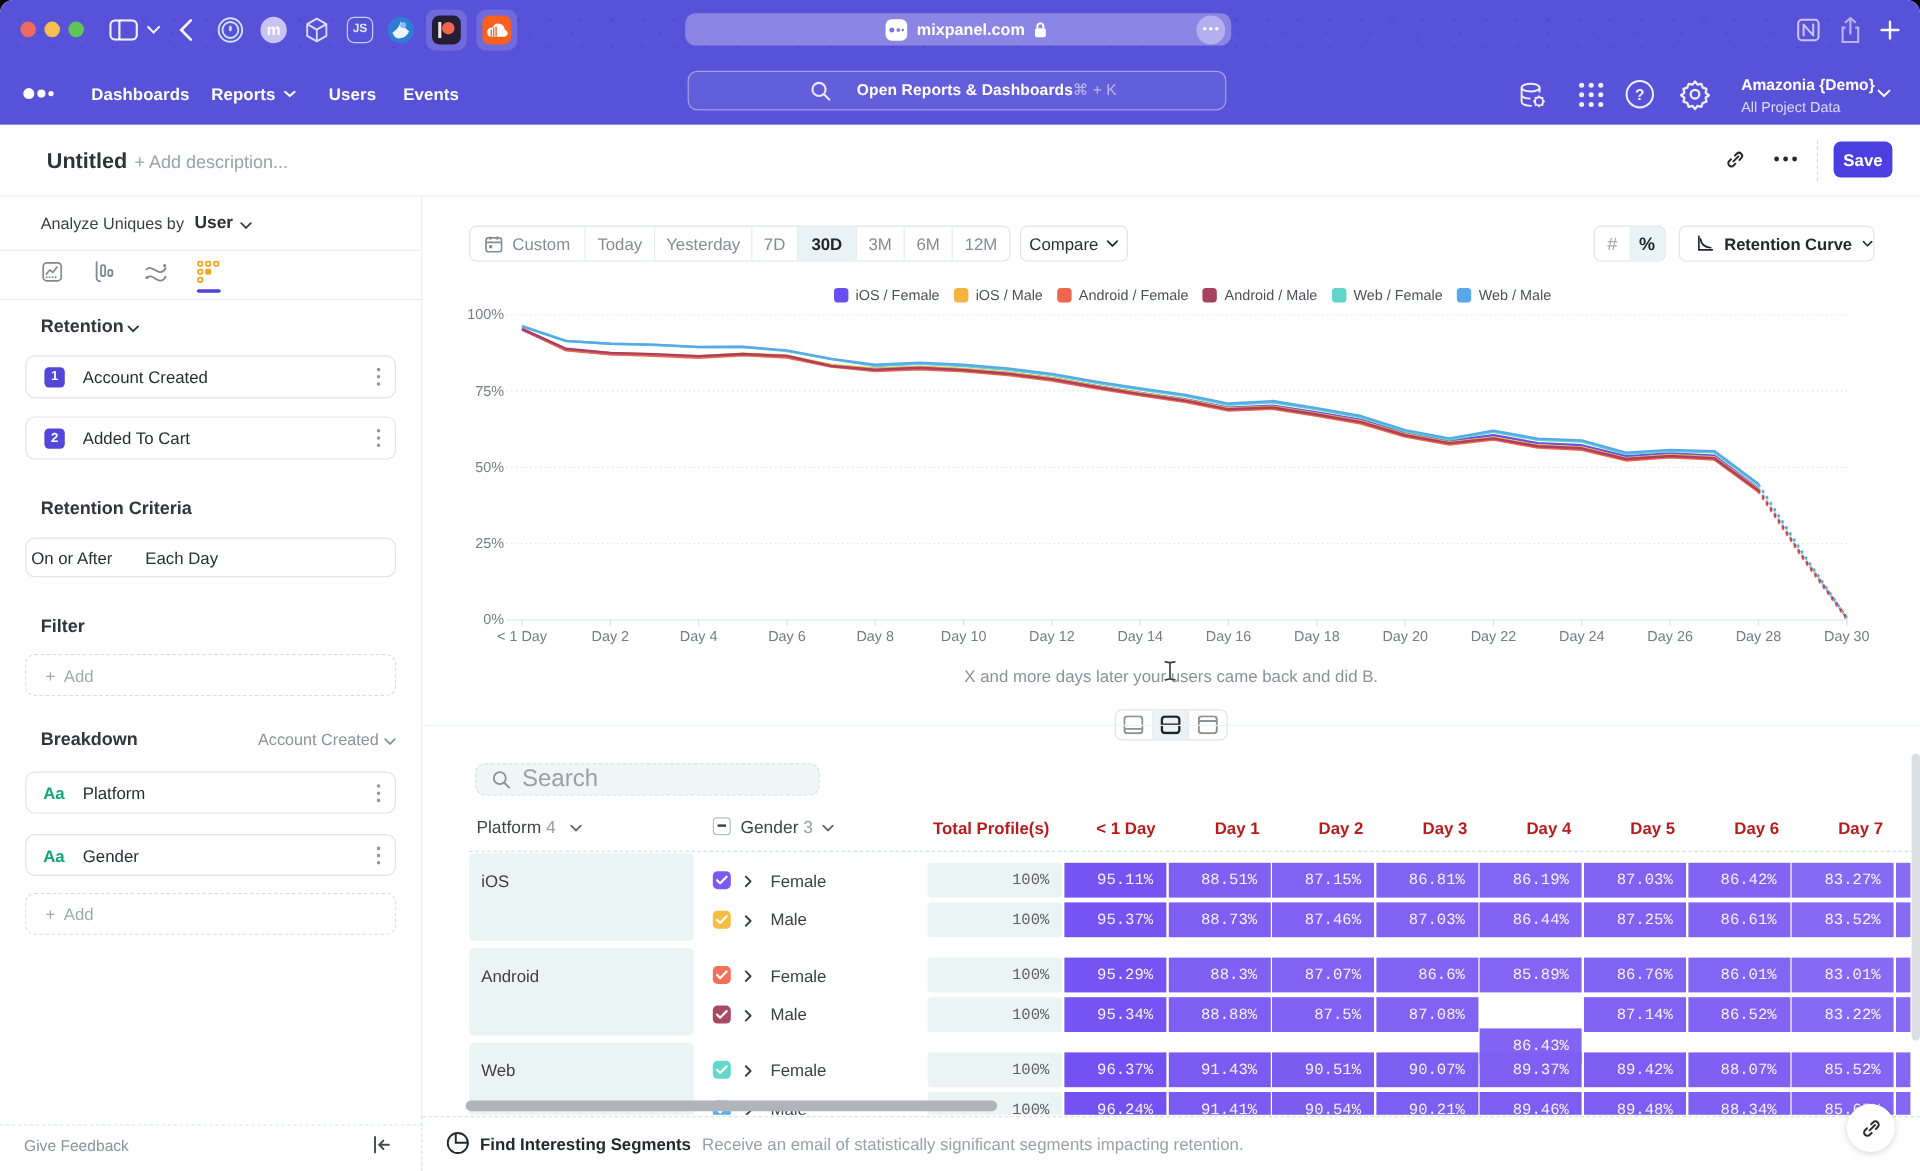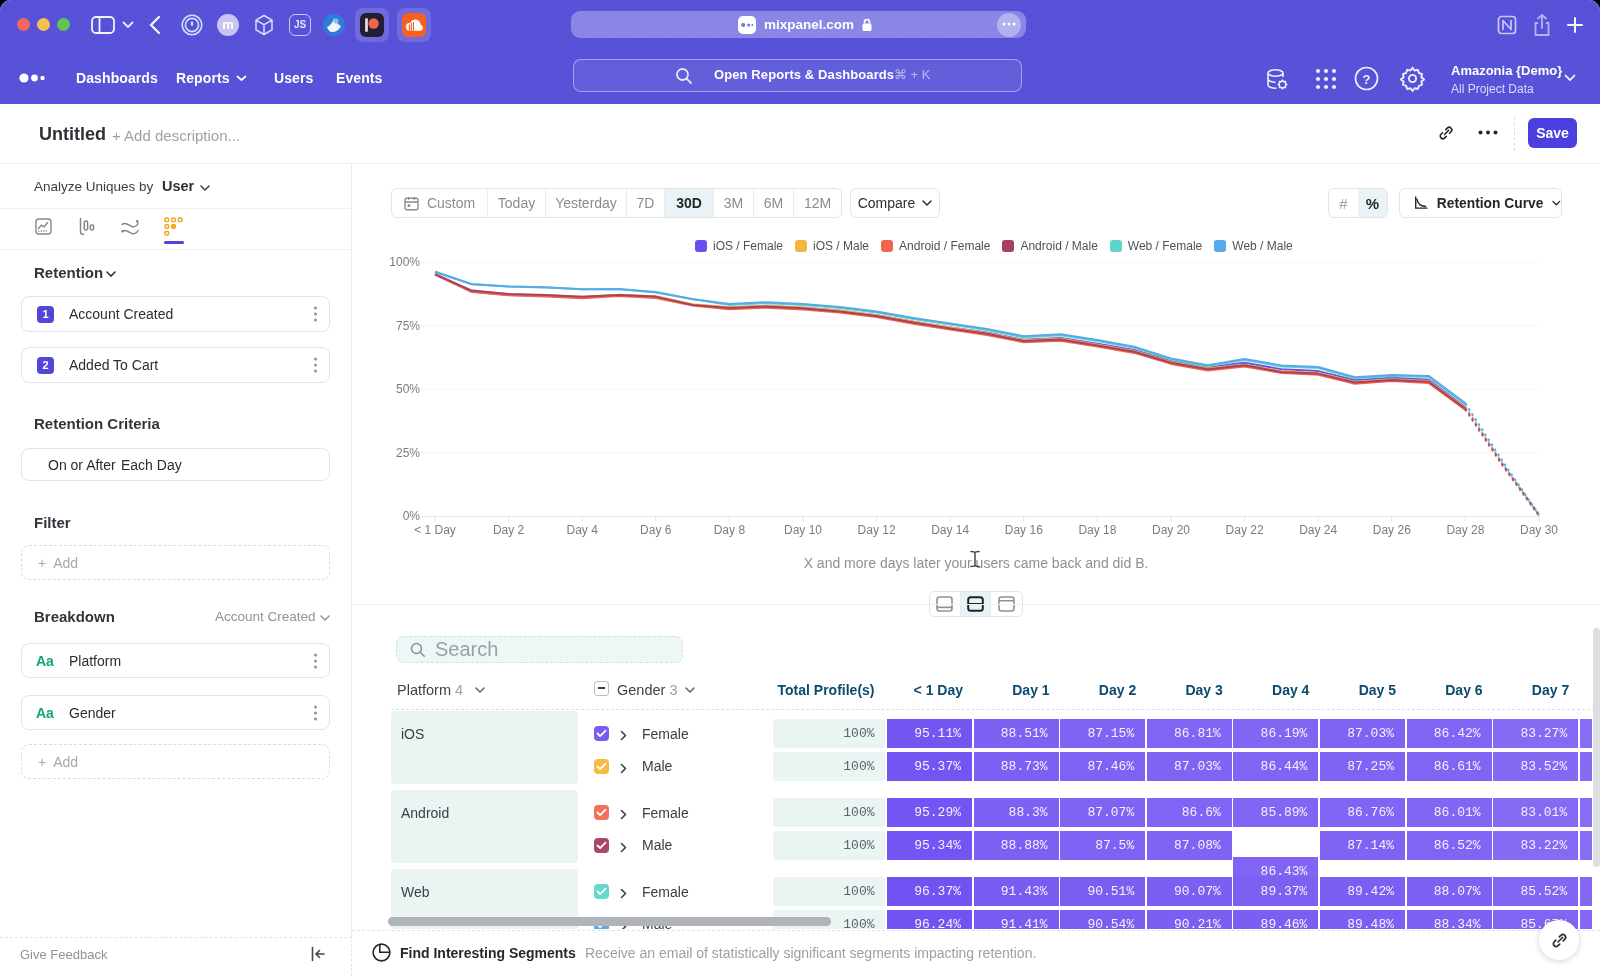--- a/index.html
+++ b/index.html
@@ -43,21 +43,21 @@
 .xlab{position:absolute;width:60px;text-align:center;font-size:12px;color:#777d84;top:359px}
 .caption{position:absolute;left:0;width:1248px;top:391px;text-align:center;font-size:14px;color:#8b9197}
 .vtog{position:absolute;left:577px;top:427px;width:94px;height:26px;border:1px solid #e2e4e8;border-radius:6px;display:flex;overflow:hidden}
 .vtog>div{width:31px;height:24px;display:flex;align-items:center;justify-content:center;border-right:1px solid #e9ebee}
 .vtog>div:last-child{border-right:none}
 .vtog .sel{background:#e9f2f4}
 
 .searchbox{position:absolute;left:44px;top:472px;width:287px;height:27px;border-radius:8px;background:#eef7f6;border:1px dashed #c9e4e2;display:flex;align-items:center}
 .th{position:absolute;top:518px;height:16px;line-height:16px;font-size:14.5px;font-weight:400;color:#3f4449;white-space:nowrap}
 .thg{color:#9aa0a6;font-weight:400}
-.dayh{position:absolute;top:518px;height:16px;line-height:16px;font-size:14px;font-weight:700;color:#0c4a6e;text-align:right}
+.dayh{position:absolute;top:518px;height:16px;line-height:16px;font-size:14px;font-weight:700;color:#b91c1c;text-align:right}
 .platbg{position:absolute;background:#eaf4f3;border-radius:4px}
 .platlab{position:absolute;display:flex;align-items:center;font-size:14px;color:#3c4043}
 .cb{position:absolute;width:15px;height:15px;border-radius:4px;display:flex;align-items:center;justify-content:center}
 .gchev{position:absolute}
 .glab{position:absolute;display:flex;align-items:center;font-size:14px;color:#3c4043}
 .totbg{position:absolute;background:#eaf4f3;border-radius:3px;display:flex;align-items:center;justify-content:flex-end;padding-right:10px;font-family:"Liberation Mono",monospace;font-size:13px;color:#5f6368}
 .pcell{position:absolute;display:flex;align-items:center;justify-content:flex-end;padding-right:11px;font-family:"Liberation Mono",monospace;font-size:13px;color:#f4f1ff}
 
 .bottombar{position:absolute;left:0;top:930px;width:1600px;height:46px;background:#fff}
 .fab{position:absolute;left:1539px;top:920px;width:40px;height:40px;border-radius:50%;background:#fff;box-shadow:0 1px 6px rgba(0,0,0,.18);display:flex;align-items:center;justify-content:center}
@@ -264,21 +264,21 @@
     <div class="badge">2</div>
         <div class="ctext">Added To Cart</div>
     <svg class="dots3" viewBox="0 0 3 16" width="3" height="16" fill="#8f949b">
           <circle cx="1.5" cy="2" r="1.5"></circle>
           <circle cx="1.5" cy="8" r="1.5"></circle>
           <circle cx="1.5" cy="14" r="1.5"></circle>
         </svg>
   </div>
   <div class="sb-h" style="left:34px;top:251px">Retention Criteria</div>
   <div class="card" style="top:284px;height:33px">
-    <div class="ctext" style="left:26px">On or After</div>
+    <div class="ctext" style="left:4px">On or After</div>
     <div class="ctext" style="left:99px">Each Day</div>
   </div>
   <div class="sb-h" style="left:34px;top:350px">Filter</div>
   <div class="addbox" style="top:381px">
         <div class="addtxt">+&nbsp; Add</div>
       </div>
   <div class="sb-h" style="left:34px;top:444px">Breakdown</div>
   <div class="abs" style="left:215px;top:445px;font-size:13.5px;color:#8d939a">Account Created</div>
   <svg class="abs" style="left:320px;top:451px" width="10" height="7" viewBox="0 0 10 7">
         <path d="M1 1l4 4 4-4" stroke="#8d939a" stroke-width="1.5" fill="none" stroke-linecap="round"></path>

